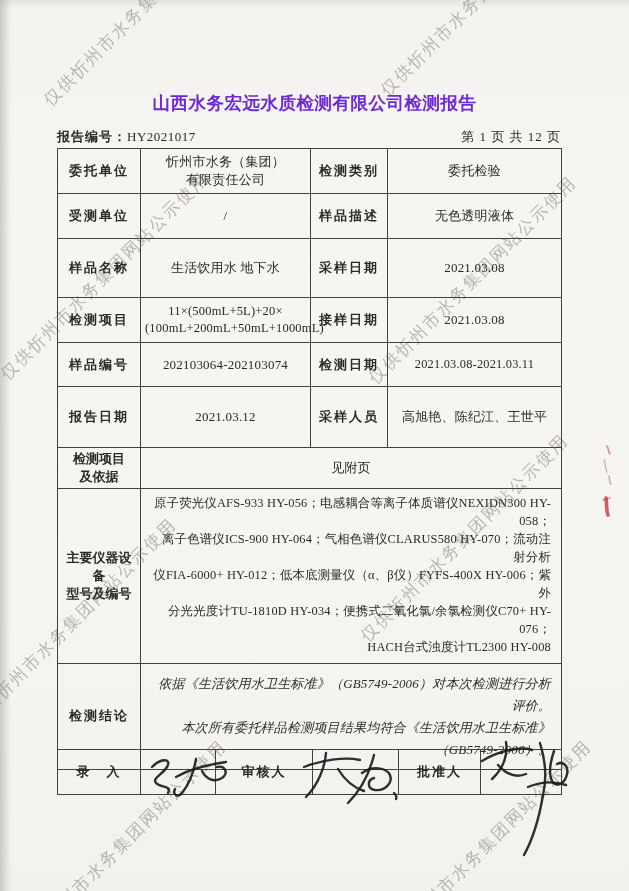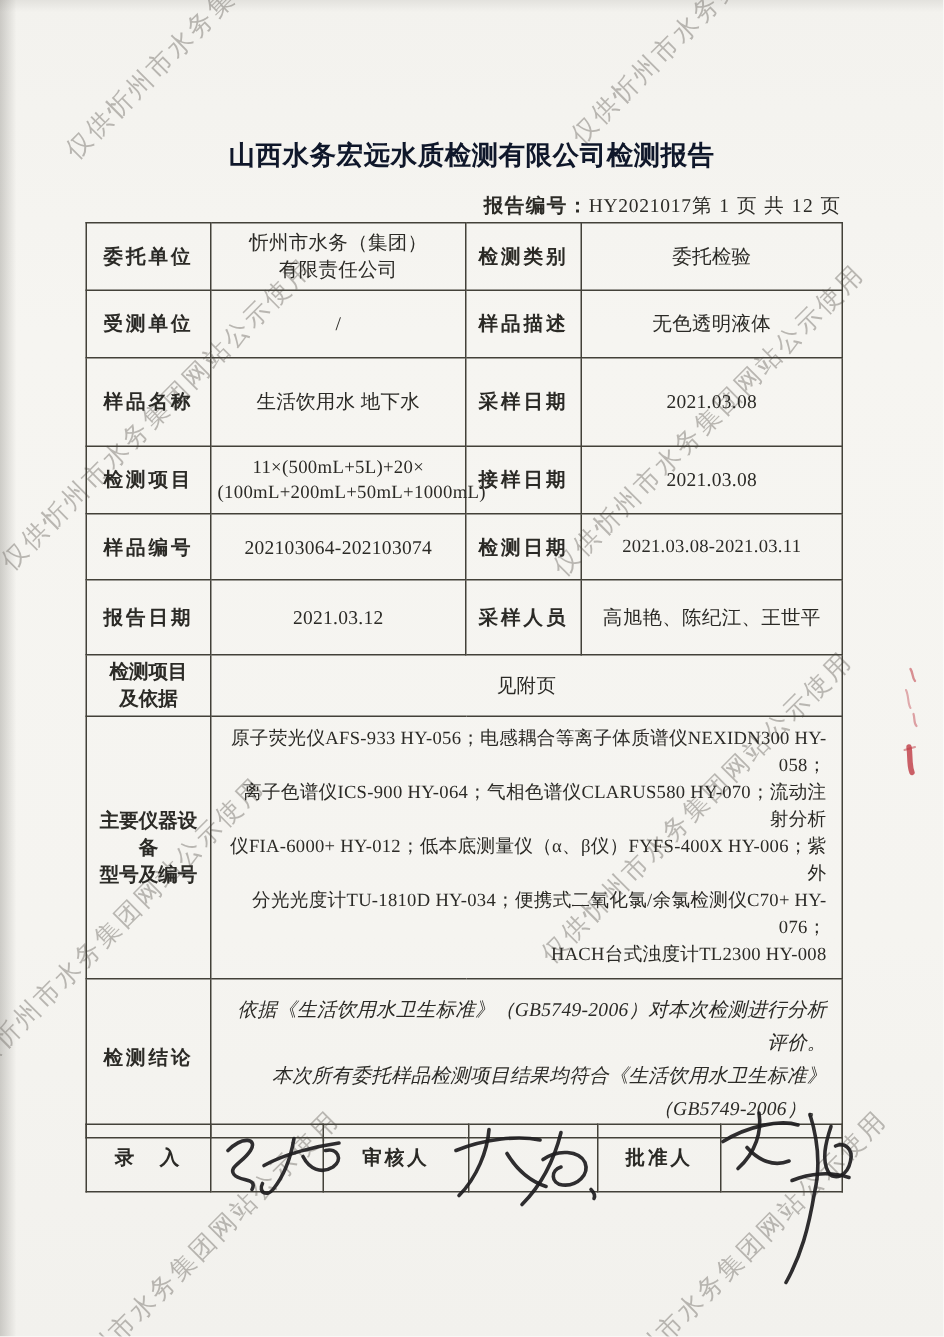--- a/index.html
+++ b/index.html
@@ -15,24 +15,24 @@
   .edge-top{position:absolute;left:0;top:0;right:0;height:8px;
     background:linear-gradient(180deg,rgba(110,108,102,.12),rgba(110,108,102,0));}
 
   
   .wm{position:absolute;white-space:nowrap;font-size:17px;letter-spacing:2px;
     color:rgba(128,125,119,.52);transform:rotate(-45deg);transform-origin:0 100%;
     font-family:"Liberation Sans","DejaVu Sans",sans-serif;pointer-events:none;}
 
   .title{position:absolute;top:91px;left:0;width:629px;text-align:center;
     font-family:"Liberation Sans","DejaVu Sans",sans-serif;font-weight:bold;
-    font-size:17.5px;letter-spacing:.5px;color:#0f172a;}
+    font-size:17.5px;letter-spacing:.5px;color:#6d28d9;}
 
   .meta{position:absolute;top:128px;left:57px;width:504px;display:flex;
-    justify-content:flex-end;font-size:13px;color:#2b2a26;}
+    justify-content:space-between;font-size:13px;color:#2b2a26;}
   .meta-lbl{font-weight:bold;letter-spacing:1px;}
   .meta-val{letter-spacing:.5px;}
   .meta-right{letter-spacing:1px;}
 
   table{border-collapse:collapse;table-layout:fixed;position:absolute;left:57px;
     background:transparent;}
   .main-table{top:148px;width:504px;}
   .sign-table{top:749px;width:504px;}
   td{border:1px solid #434139;vertical-align:middle;padding:2px 4px;
     font-size:13px;color:#2b2a26;}
@@ -111,21 +111,21 @@
 (100mL+200mL+50mL+1000mL)</td>
       <td class="lbl">接样日期</td>
       <td class="val">2021.03.08</td>
     </tr>
     <tr style="height:44px">
       <td class="lbl">样品编号</td>
       <td class="val">202103064-202103074</td>
       <td class="lbl">检测日期</td>
       <td class="val small">2021.03.08-2021.03.11</td>
     </tr>
-    <tr style="height:50px">
+    <tr style="height:61px">
       <td class="lbl">报告日期</td>
       <td class="val">2021.03.12</td>
       <td class="lbl">采样人员</td>
       <td class="val">高旭艳、陈纪江、王世平</td>
     </tr>
     <tr style="height:38px">
       <td class="lbl tight pre">检测项目
 及依据</td>
       <td class="val" colspan="3">见附页</td>
     </tr>

